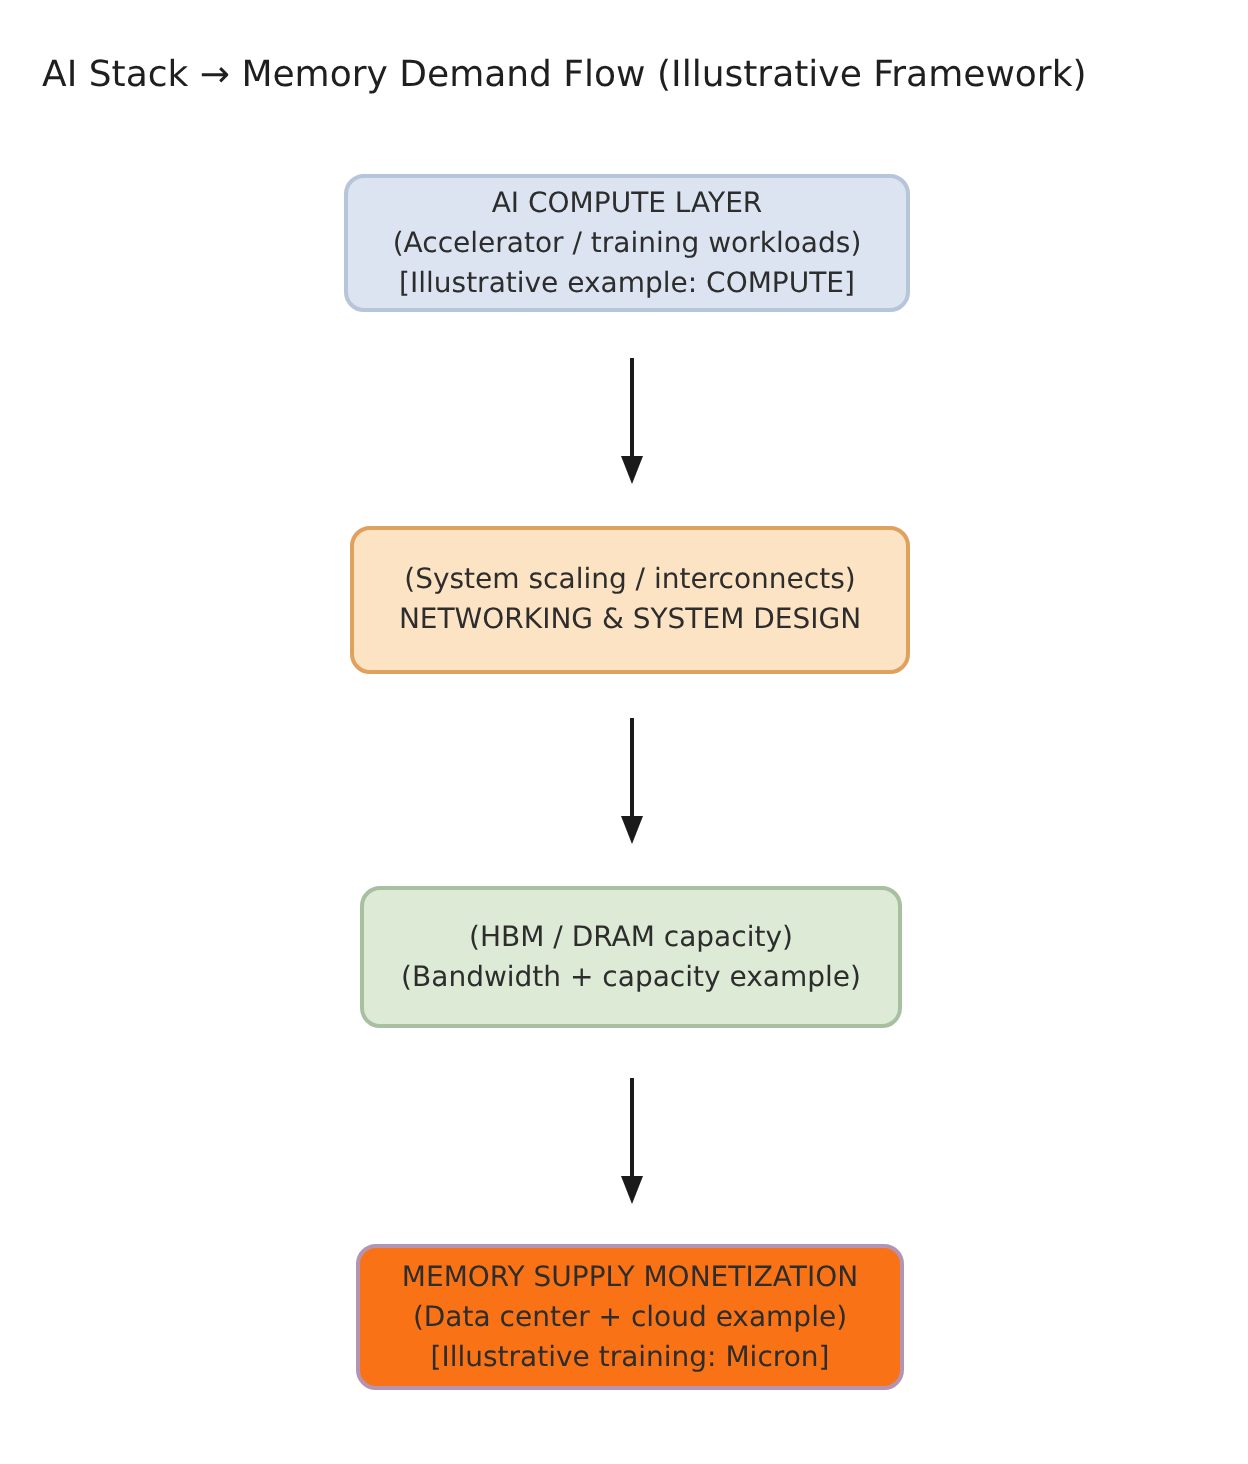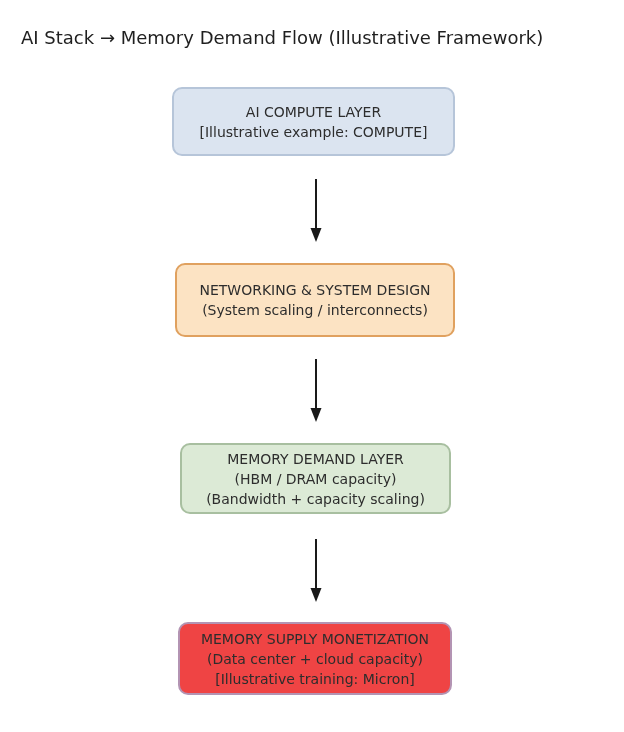--- a/index.html
+++ b/index.html
@@ -63,48 +63,48 @@
 </style>
 </head>
 <body>
 
 <div class="canvas">
 
   <div class="title">AI Stack → Memory Demand Flow (Illustrative Framework)</div>
 
   <div class="flow-node node-1" style="background: rgb(219, 228, 240); border-color: rgb(182, 197, 217);">
     <div class="line">AI COMPUTE LAYER</div>
+    <div class="line">(Accelerator / training workloads)</div>
     <div class="line">[Illustrative example: COMPUTE]</div>
   </div>
 
   <svg class="flow-arrow arrow-1" viewBox="0 0 14 64">
     <line x1="7" y1="1" x2="7" y2="52"></line>
     <polygon points="1.5,50 12.5,50 7,64"></polygon>
   </svg>
 
   <div class="flow-node node-2" style="background: rgb(252, 227, 195); border-color: rgb(224, 161, 95);">
+    <div class="line">(System scaling / interconnects)</div>
     <div class="line">NETWORKING &amp; SYSTEM DESIGN</div>
-    <div class="line">(System scaling / interconnects)</div>
   </div>
 
   <svg class="flow-arrow arrow-2" viewBox="0 0 14 64">
     <line x1="7" y1="1" x2="7" y2="52"></line>
     <polygon points="1.5,50 12.5,50 7,64"></polygon>
   </svg>
 
   <div class="flow-node node-3" style="background: rgb(220, 234, 214); border-color: rgb(168, 191, 160);">
-    <div class="line">MEMORY DEMAND LAYER</div>
     <div class="line">(HBM / DRAM capacity)</div>
-    <div class="line">(Bandwidth + capacity scaling)</div>
+    <div class="line">(Bandwidth + capacity example)</div>
   </div>
 
   <svg class="flow-arrow arrow-3" viewBox="0 0 14 64">
     <line x1="7" y1="1" x2="7" y2="52"></line>
     <polygon points="1.5,50 12.5,50 7,64"></polygon>
   </svg>
 
-  <div class="flow-node node-4" style="background: #ef4444; border-color: rgb(179, 148, 179);">
+  <div class="flow-node node-4" style="background: #f97316; border-color: rgb(179, 148, 179);">
     <div class="line">MEMORY SUPPLY MONETIZATION</div>
-    <div class="line">(Data center + cloud capacity)</div>
+    <div class="line">(Data center + cloud example)</div>
     <div class="line">[Illustrative training: Micron]</div>
   </div>
 
 </div>
 
 </body></html>

